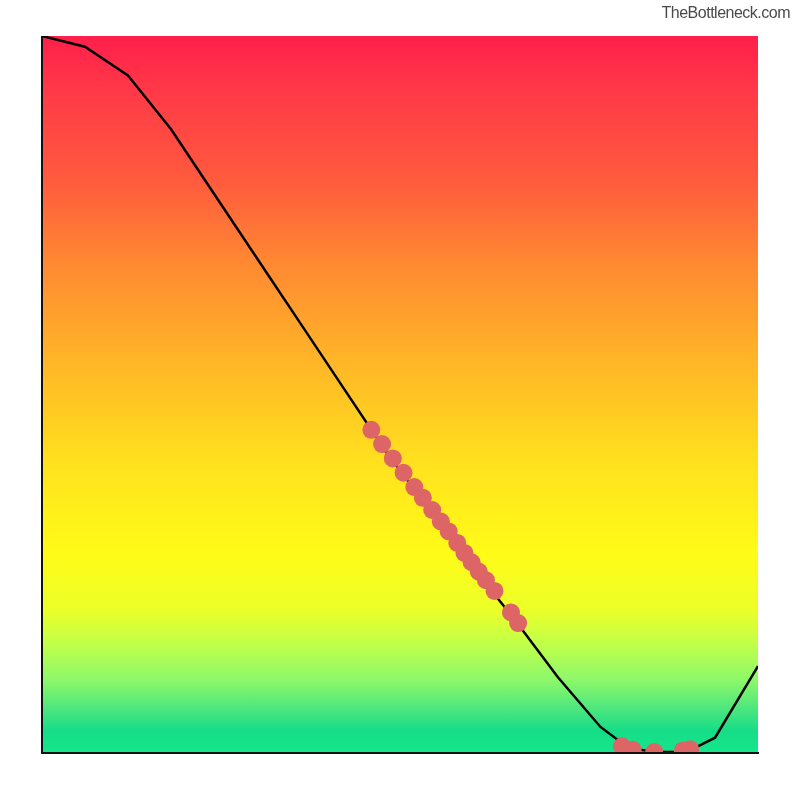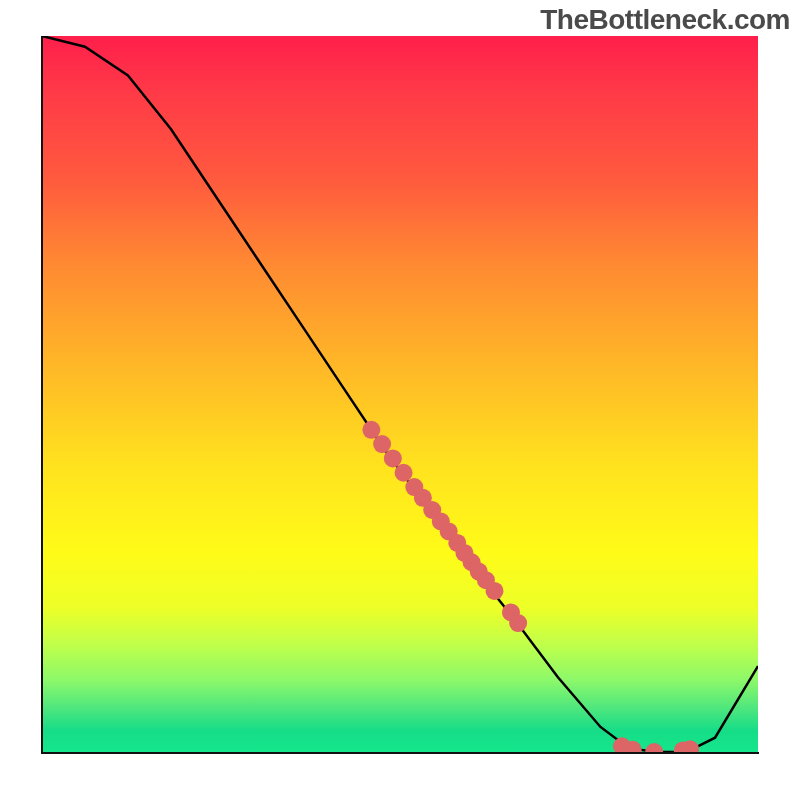--- a/index.html
+++ b/index.html
@@ -14,22 +14,22 @@
     position: absolute;
     top: 0;
     left: 0;
     width: 800px;
     height: 800px;
   }
   .watermark {
     position: absolute;
     top: 4px;
     right: 10px;
-    font-size: 28px;
-    font-weight: bold;
+    font-size: 16px;
+    font-weight: normal;
     color: #4a4a4a;
     letter-spacing: -0.5px;
     z-index: 3;
   }
   .plot-area {
     position: absolute;
     left: 42px;
     top: 36px;
     width: 716px;
     height: 716px;

